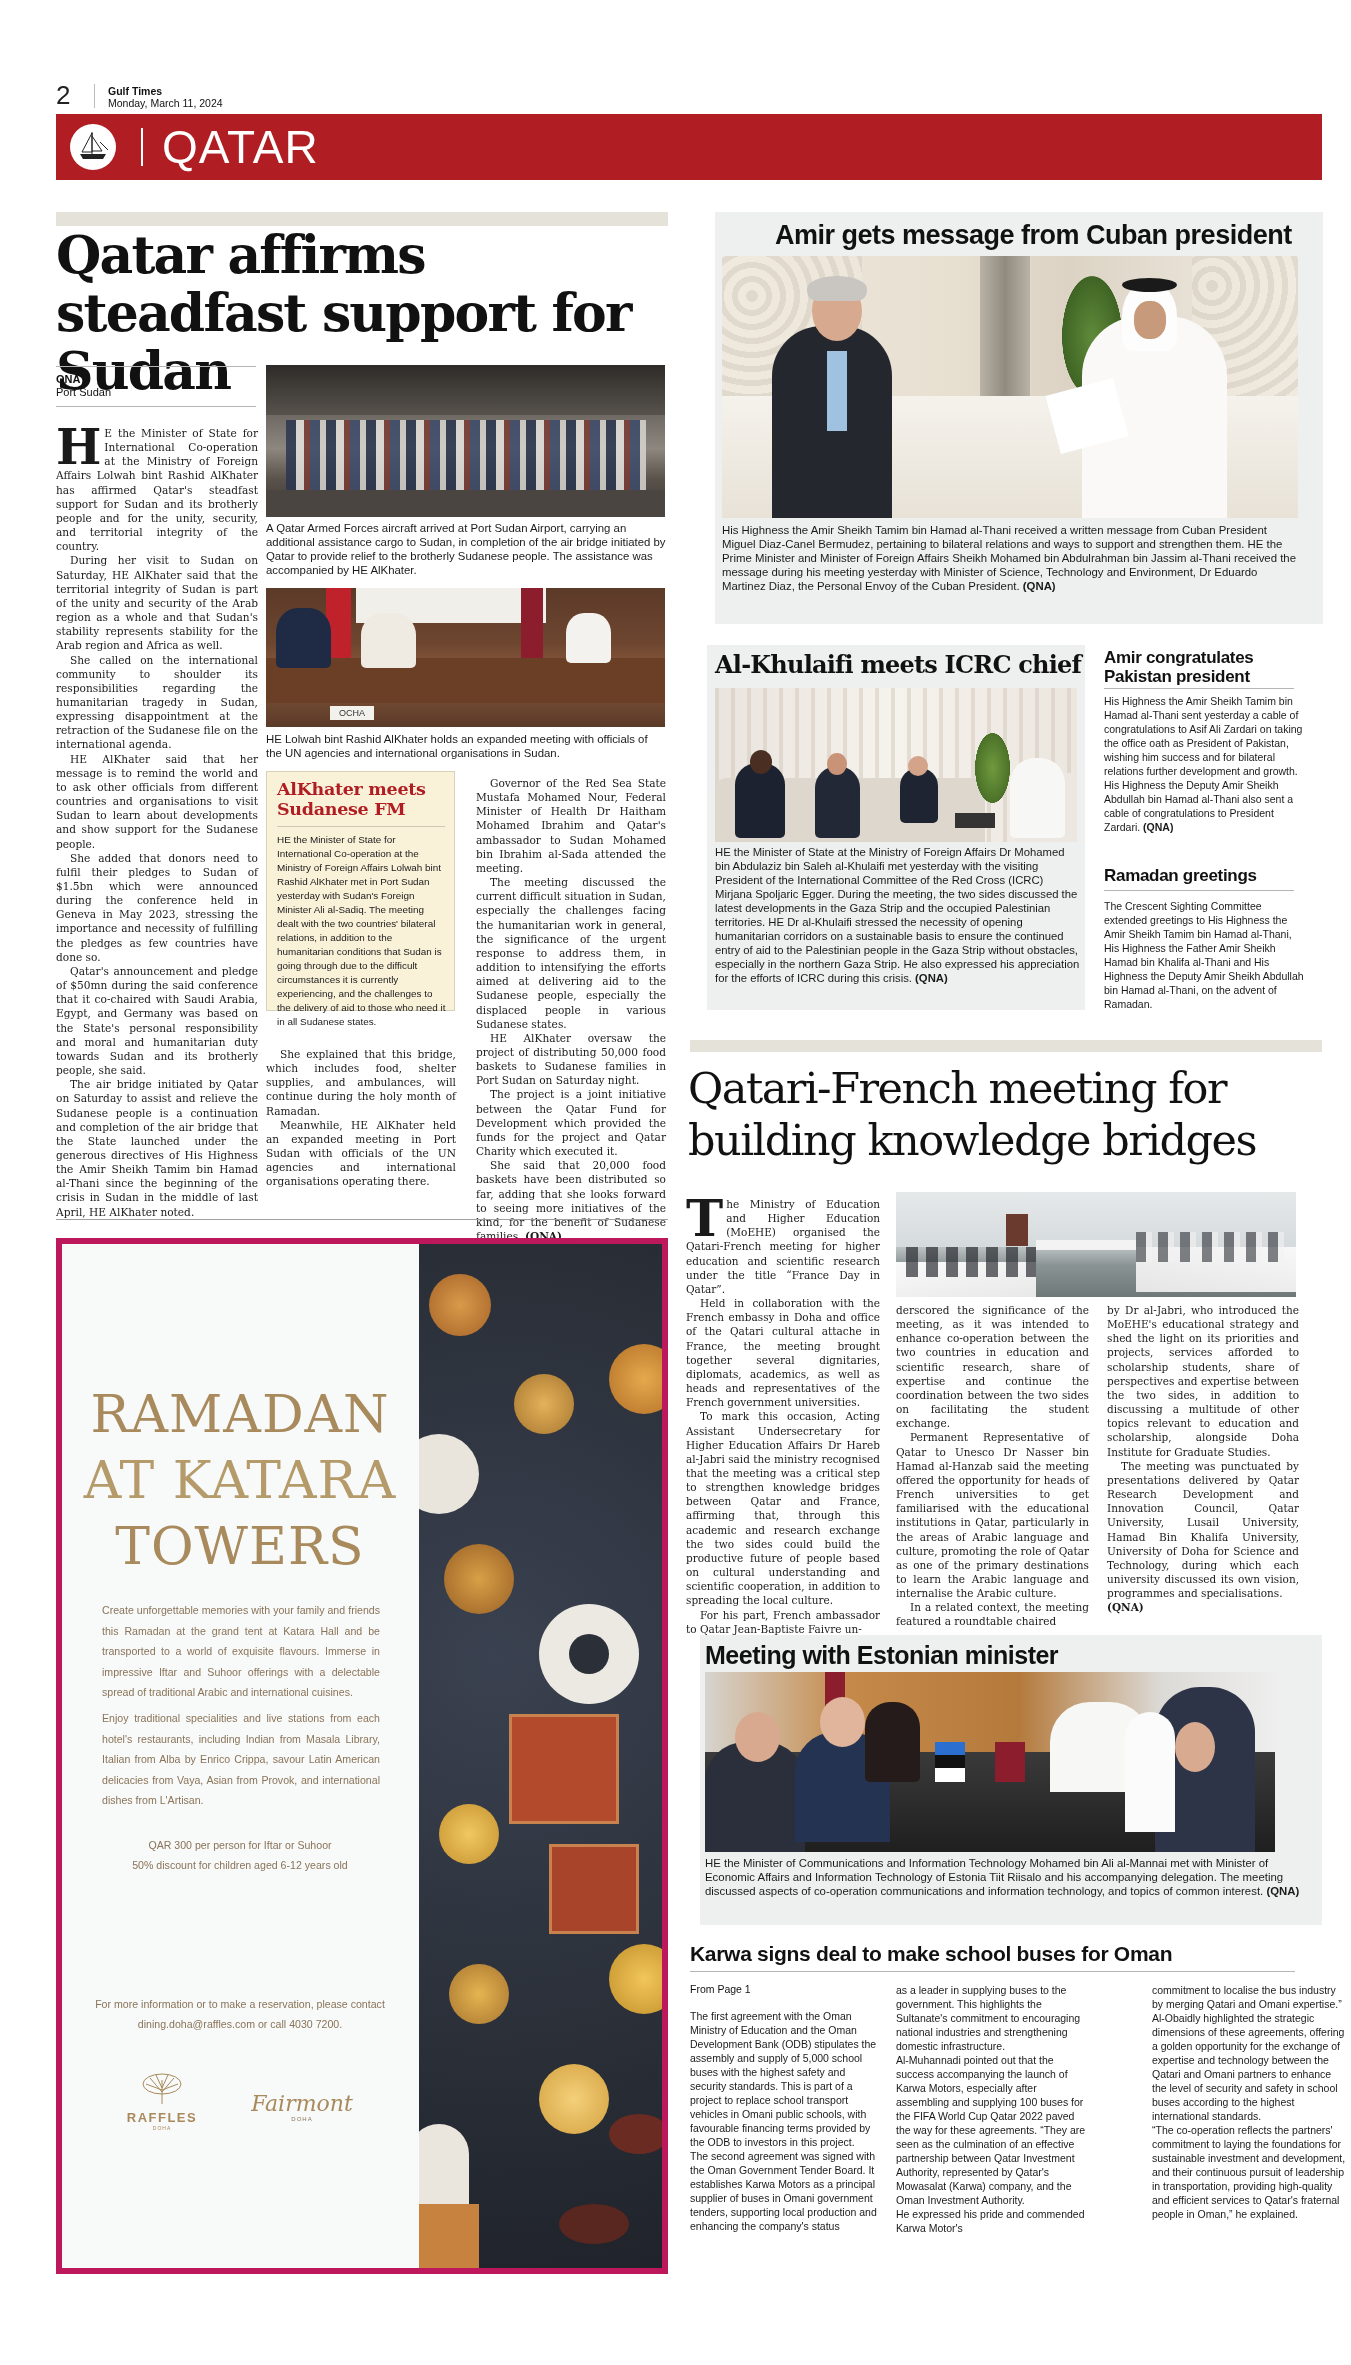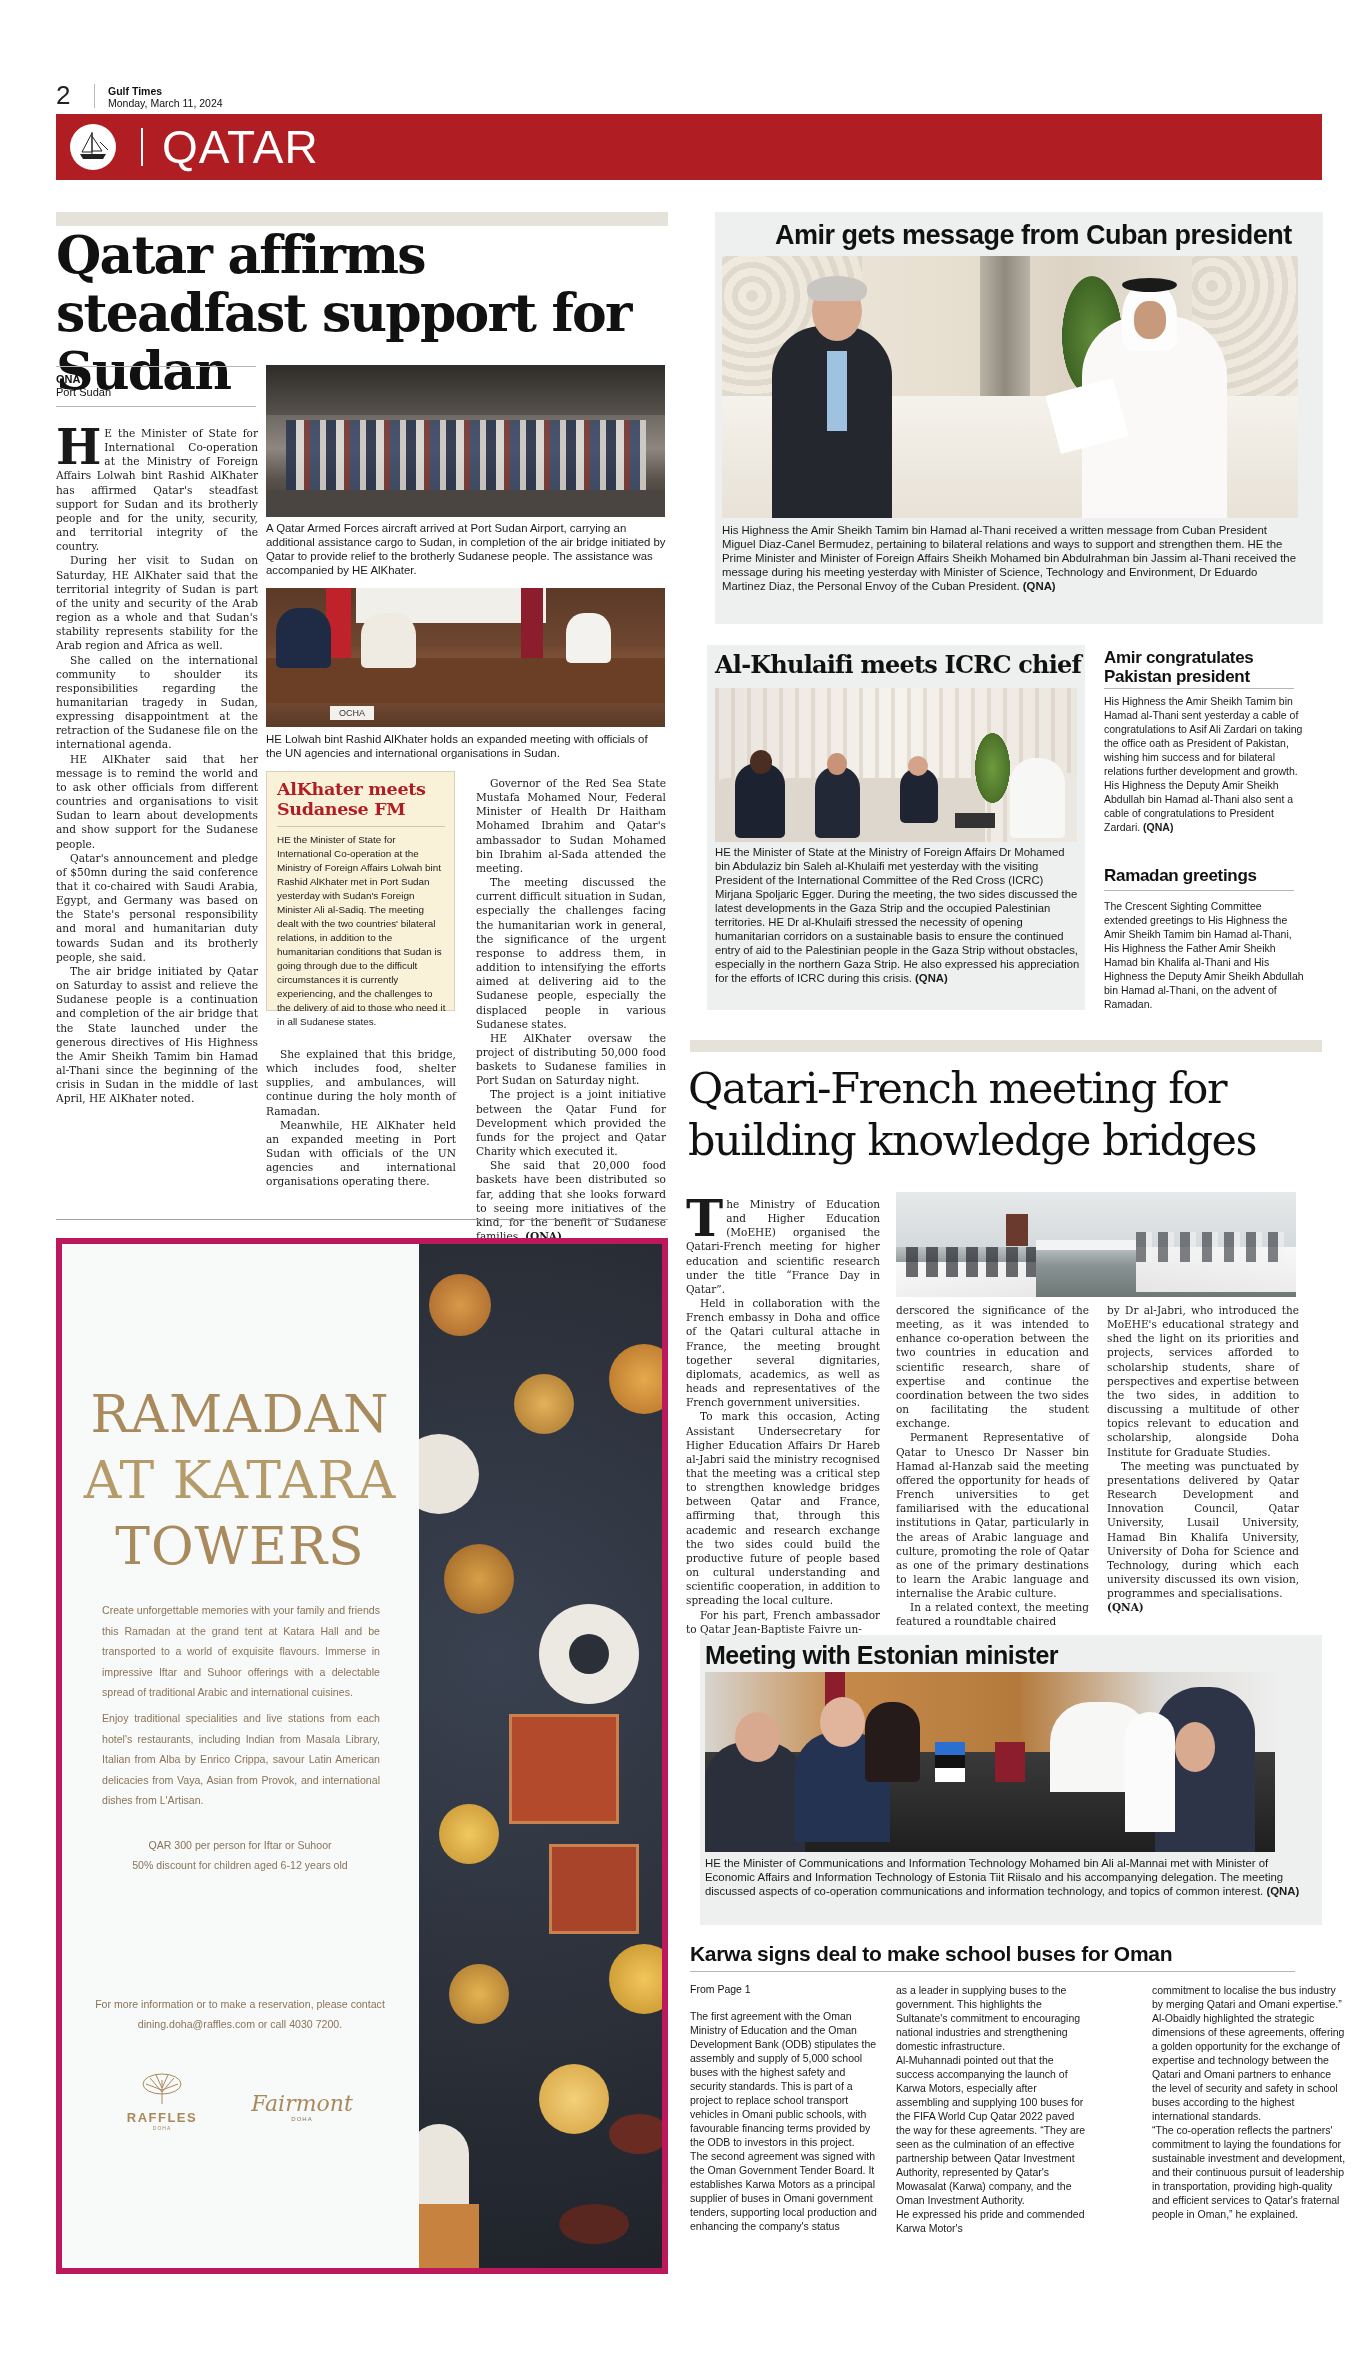--- a/index.html
+++ b/index.html
@@ -47,20 +47,21 @@
 <div class="abs sans" style="left:56px;top:373px;font-size:11px;font-weight:bold;">QNA</div>
 <div class="abs sans" style="left:56px;top:386px;font-size:11px;">Port Sudan</div>
 <div class="hline" style="left:56px;top:406px;width:200px;"></div>
 
 <div class="abs body-text" style="left:56px;top:426px;width:202px;">
   <span class="dropcap">H</span>
   <p class="first">E the Minister of State for International Co-operation at the Ministry of Foreign Affairs Lolwah bint Rashid AlKhater has affirmed Qatar's steadfast support for Sudan and its brotherly people and for the unity, security, and territorial integrity of the country.</p>
   <p>During her visit to Sudan on Saturday, HE AlKhater said that the territorial integrity of Sudan is part of the unity and security of the Arab region as a whole and that Sudan's stability represents stability for the Arab region and Africa as well.</p>
   <p>She called on the international community to shoulder its responsibilities regarding the humanitarian tragedy in Sudan, expressing disappointment at the retraction of the Sudanese file on the international agenda.</p>
   <p>HE AlKhater said that her message is to remind the world and to ask other officials from different countries and organisations to visit Sudan to learn about developments and show support for the Sudanese people.</p>
+  <p>She added that donors need to fulfil their pledges to Sudan of $1.5bn which were announced during the conference held in Geneva in May 2023, stressing the importance and necessity of fulfilling the pledges as few countries have done so.</p>
   <p>Qatar's announcement and pledge of $50mn during the said conference that it co-chaired with Saudi Arabia, Egypt, and Germany was based on the State's personal responsibility and moral and humanitarian duty towards Sudan and its brotherly people, she said.</p>
   <p>The air bridge initiated by Qatar on Saturday to assist and relieve the Sudanese people is a continuation and completion of the air bridge that the State launched under the generous directives of His Highness the Amir Sheikh Tamim bin Hamad al-Thani since the beginning of the crisis in Sudan in the middle of last April, HE AlKhater noted.</p>
 </div>
 
 <div class="photo" style="left:266px;top:365px;width:399px;height:152px;background:linear-gradient(180deg,#4d4a47 0%,#6b655f 30%,#8d8780 55%,#5a534c 75%,#3b3632 100%);">
   <div class="abs" style="left:0;top:0;width:399px;height:50px;background:linear-gradient(180deg,#2e2b28,#57524c);"></div>
   <div class="abs" style="left:20px;top:55px;width:360px;height:70px;background:repeating-linear-gradient(90deg,#2a3550 0 10px,#e8e5e0 10px 18px,#7a3a34 18px 24px,#3c4a6a 24px 34px,#d9d6cf 34px 40px);opacity:0.85;"></div>
   <div class="abs" style="left:0;top:125px;width:399px;height:27px;background:#4a4540;"></div>
 </div>
 <div class="abs caption" style="left:266px;top:521px;width:400px;">A Qatar Armed Forces aircraft arrived at Port Sudan Airport, carrying an additional assistance cargo to Sudan, in completion of the air bridge initiated by Qatar to provide relief to the brotherly Sudanese people. The assistance was accompanied by HE AlKhater.</div>

